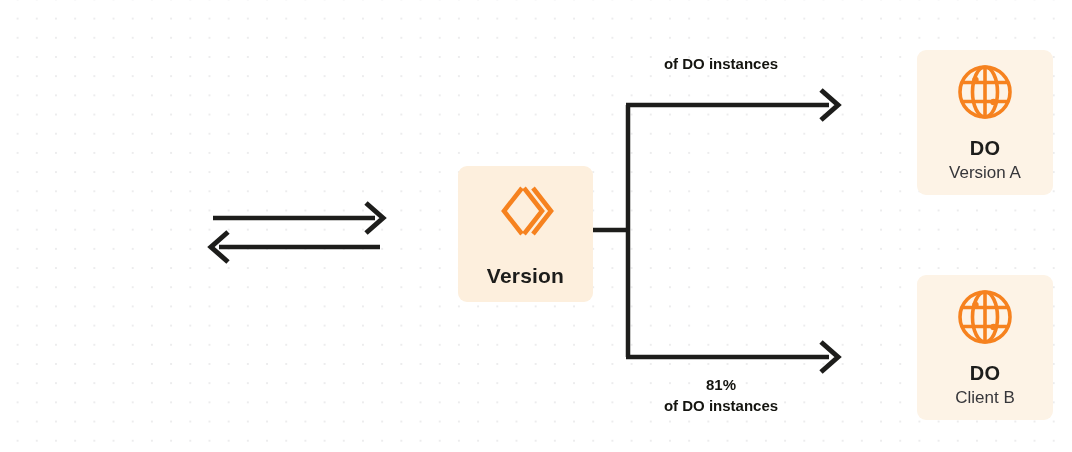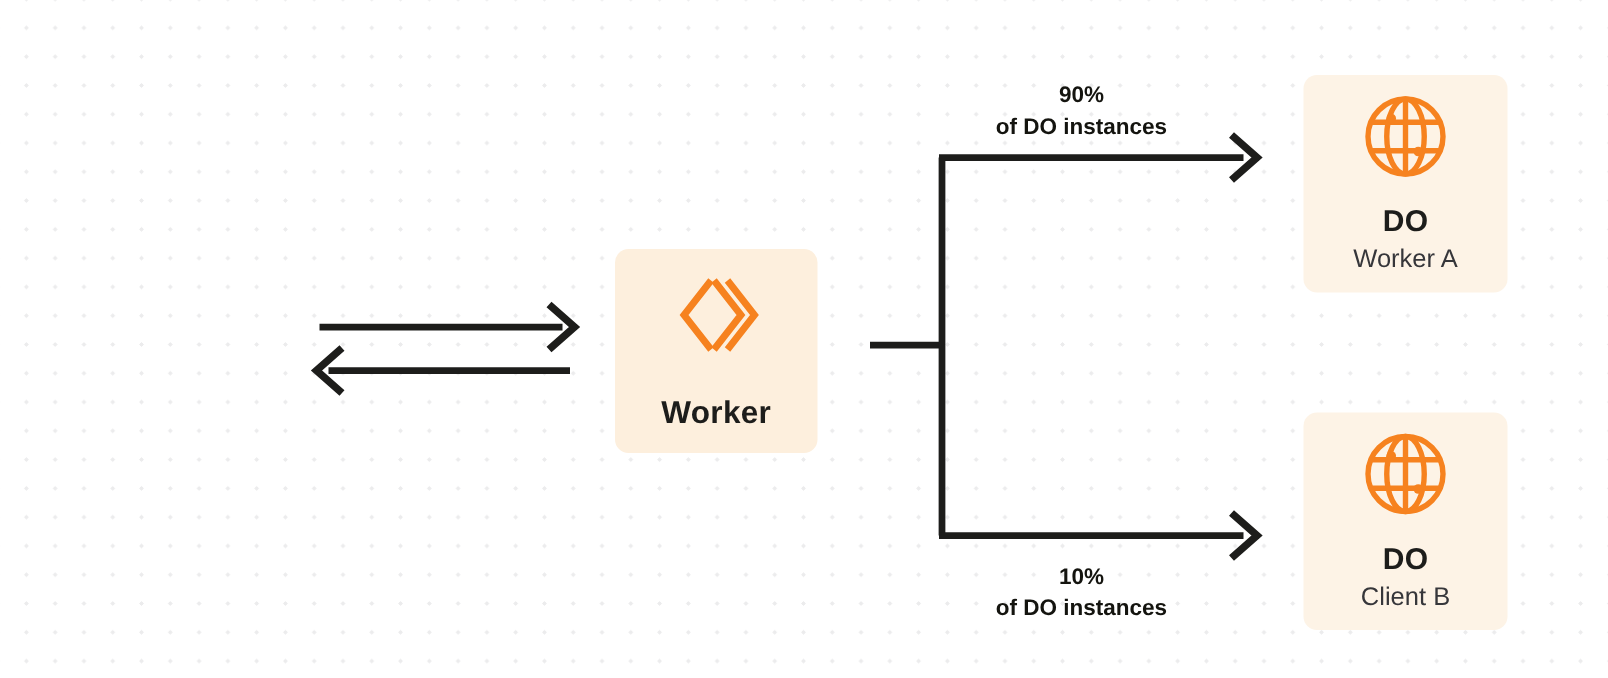--- a/index.html
+++ b/index.html
@@ -25,20 +25,21 @@
 
   
   .node {
     position: absolute;
     border-radius: 9px;
     display: flex;
     flex-direction: column;
     align-items: center;
     justify-content: center;
     box-sizing: border-box;
+    margin-left: 48px;
   }
   .node-client {
     left: 42px;
     top: 166px;
     width: 144px;
     height: 136px;
     background-color: #f6f6f7;
   }
   .node-worker {
     left: 410px;
@@ -156,39 +157,39 @@
   <div class="node node-worker">
     <span class="icon-worker">
       <svg width="62" height="62" viewBox="0 0 62 62" xmlns="http://www.w3.org/2000/svg">
         <g fill="none" stroke="#f6821f" stroke-width="4.6" stroke-linejoin="miter" stroke-linecap="butt">
           <polyline points="27,8 9,31 27,54"></polyline>
           <polyline points="29,8 47,31 29,54"></polyline>
           <polyline points="38,8 56,31 38,54"></polyline>
         </g>
       </svg>
     </span>
-    <div class="node-title node-title-worker">Worker</div>
+    <div class="node-title node-title-worker">Version</div>
   </div>
 
   <div class="node node-do-a">
     <span class="icon-do">
       <svg width="58" height="58" viewBox="0 0 58 58" xmlns="http://www.w3.org/2000/svg">
         <g fill="none" stroke="#f6821f" stroke-width="3.6">
           <circle cx="29" cy="29" r="25"></circle>
           <line x1="29" y1="4" x2="29" y2="54"></line>
           <line x1="6" y1="19.5" x2="52" y2="19.5"></line>
           <line x1="6" y1="38.5" x2="52" y2="38.5"></line>
           <ellipse cx="29" cy="29" rx="12.5" ry="25"></ellipse>
         </g>
         <circle cx="19.5" cy="17" r="3.2" fill="#f6821f"></circle>
         <circle cx="37.5" cy="39" r="3.2" fill="#f6821f"></circle>
       </svg>
     </span>
     <div class="node-title">DO</div>
-    <div class="node-sub">Worker A</div>
+    <div class="node-sub">Version A</div>
   </div>
 
   <div class="node node-do-b">
     <span class="icon-do">
       <svg width="58" height="58" viewBox="0 0 58 58" xmlns="http://www.w3.org/2000/svg">
         <g fill="none" stroke="#f6821f" stroke-width="3.6">
           <circle cx="29" cy="29" r="25"></circle>
           <line x1="29" y1="4" x2="29" y2="54"></line>
           <line x1="6" y1="19.5" x2="52" y2="19.5"></line>
           <line x1="6" y1="38.5" x2="52" y2="38.5"></line>
@@ -196,22 +197,21 @@
         </g>
         <circle cx="19.5" cy="17" r="3.2" fill="#f6821f"></circle>
         <circle cx="37.5" cy="39" r="3.2" fill="#f6821f"></circle>
       </svg>
     </span>
     <div class="node-title">DO</div>
     <div class="node-sub">Client B</div>
   </div>
 
   <div class="edge-label label-top">
-    <div>90%</div>
     <div>of DO instances</div>
   </div>
 
   <div class="edge-label label-bottom">
-    <div>10%</div>
+    <div>81%</div>
     <div>of DO instances</div>
   </div>
 
 </div>
 
 </body></html>

